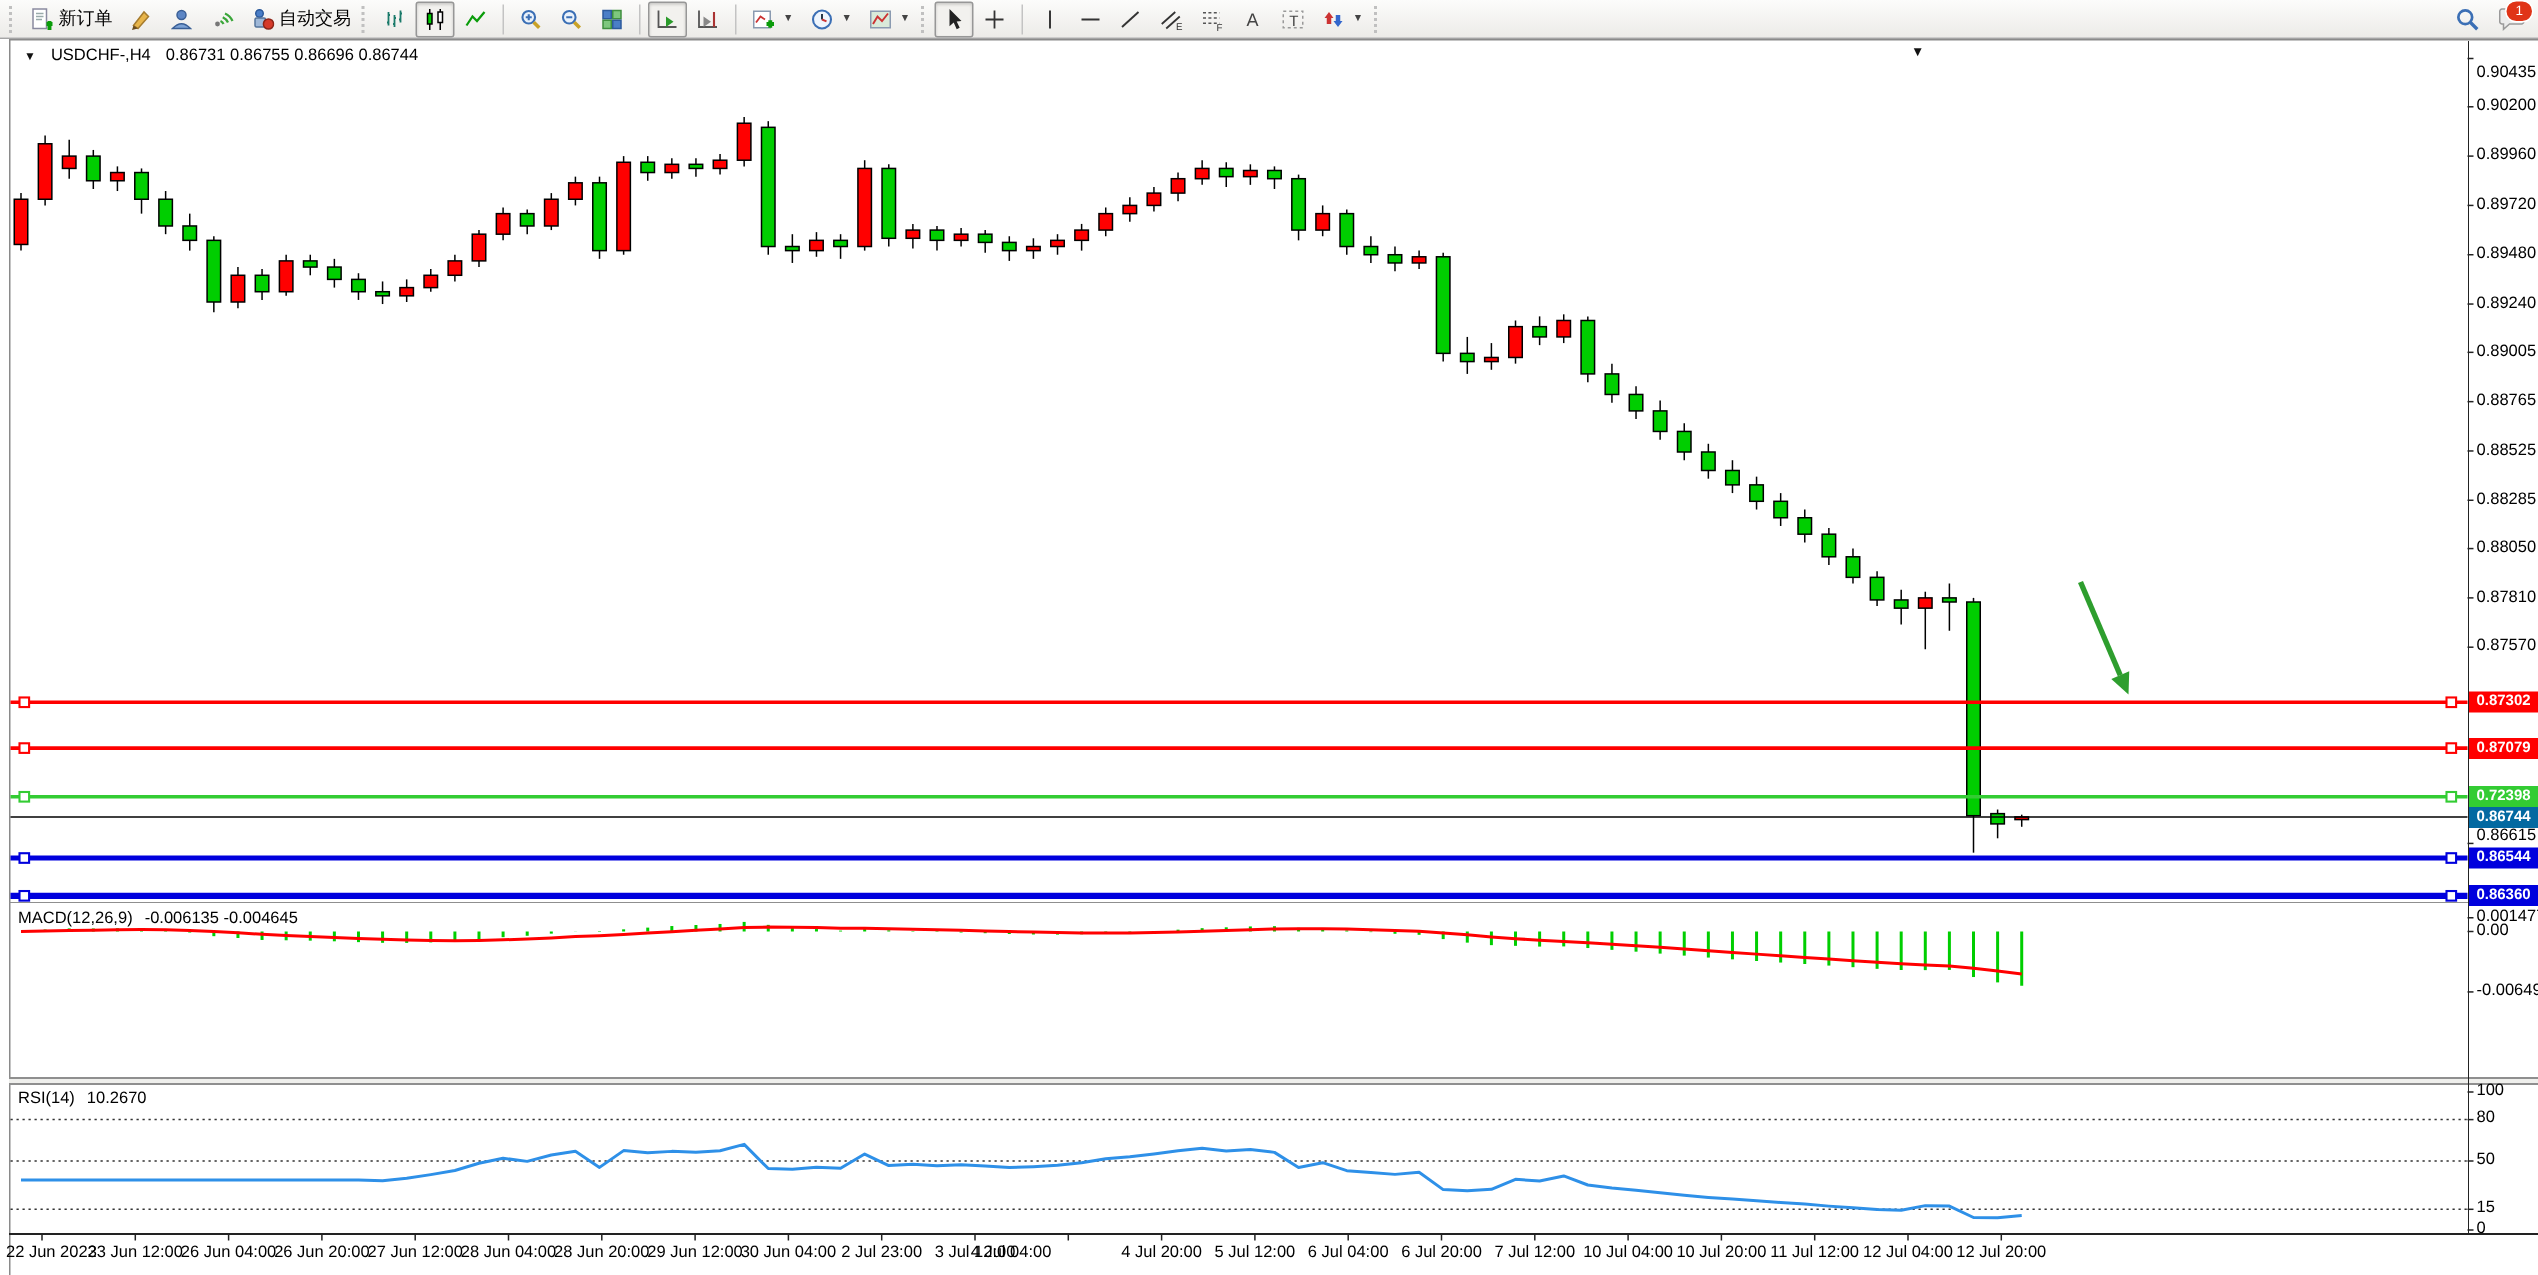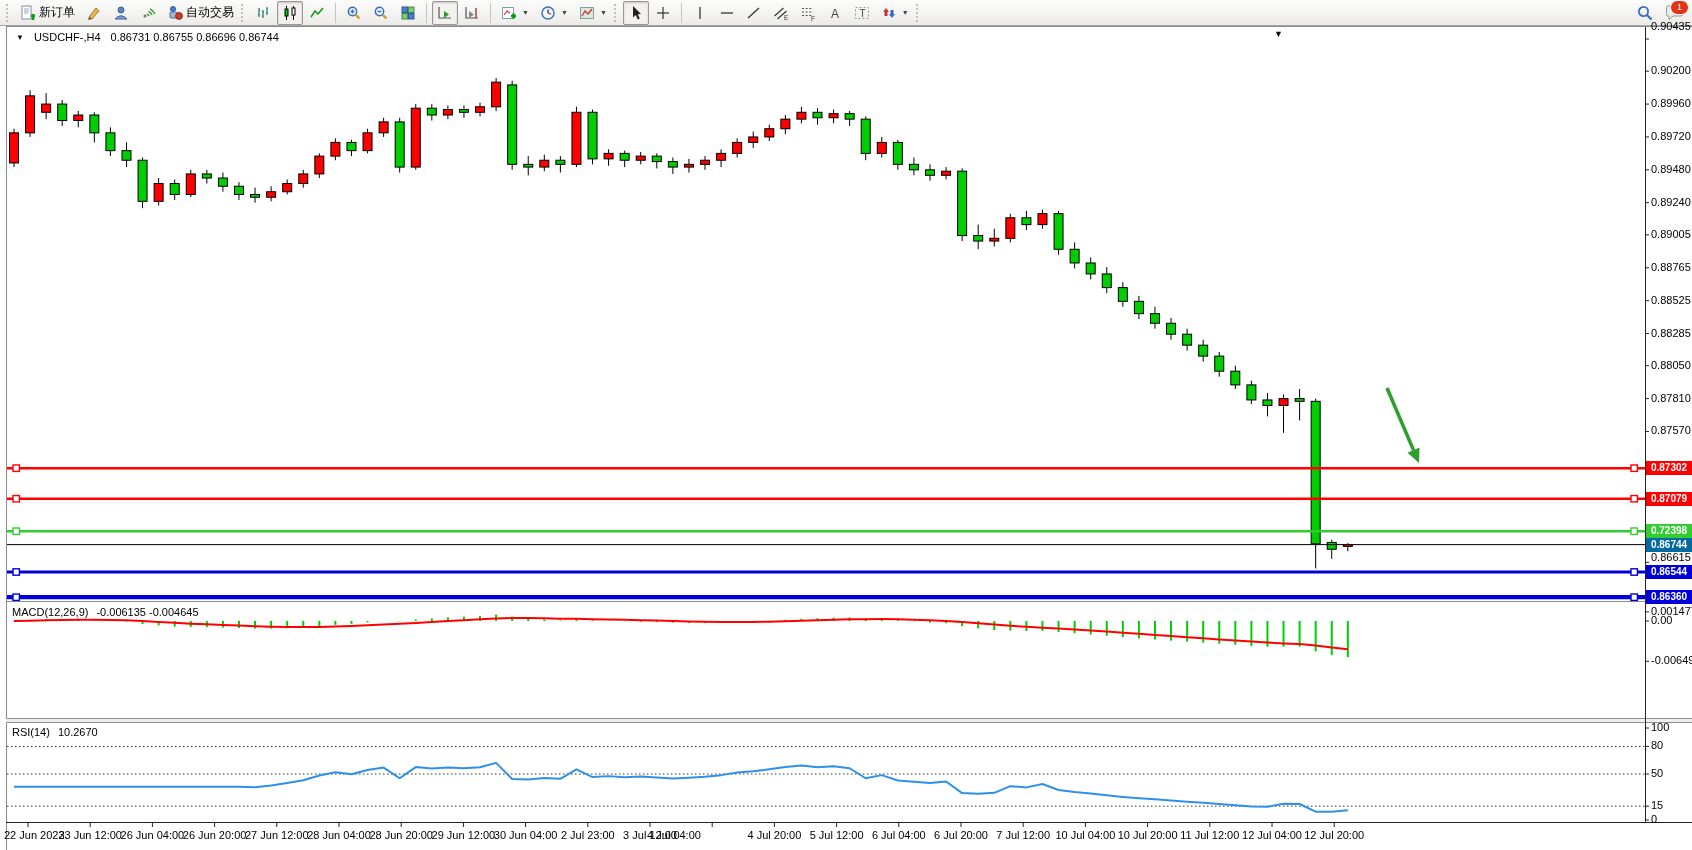--- a/index.html
+++ b/index.html
@@ -601,21 +601,21 @@
   <div class="ind-label" style="left:12px;top:606px;">
     <span>MACD(12,26,9)</span>
     <span>-0.006135 -0.004645</span>
   </div>
   <div class="ind-label" style="left:12px;top:726px;">
     <span>RSI(14)</span>
     <span>10.2670</span>
   </div>
 
   <div id="price-axis-labels">
-      <div class="axlab" style="top: 20px;">0.90435</div>
+      <div class="axlab" style="top: 42px;">0.90435</div>
       <div class="axlab" style="top: 64.1918px;">0.90200</div>
       <div class="axlab" style="top: 97.0685px;">0.89960</div>
       <div class="axlab" style="top: 129.945px;">0.89720</div>
       <div class="axlab" style="top: 162.822px;">0.89480</div>
       <div class="axlab" style="top: 195.699px;">0.89240</div>
       <div class="axlab" style="top: 227.89px;">0.89005</div>
       <div class="axlab" style="top: 260.767px;">0.88765</div>
       <div class="axlab" style="top: 293.644px;">0.88525</div>
       <div class="axlab" style="top: 326.521px;">0.88285</div>
       <div class="axlab" style="top: 358.712px;">0.88050</div>

